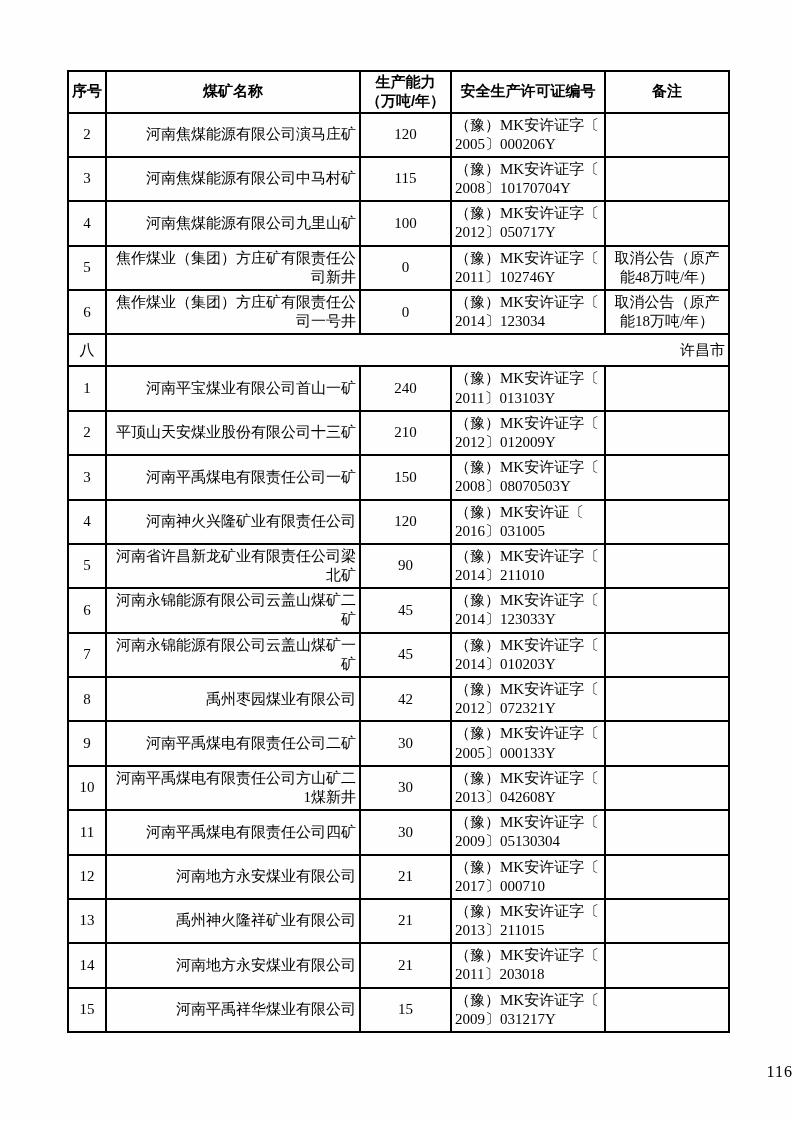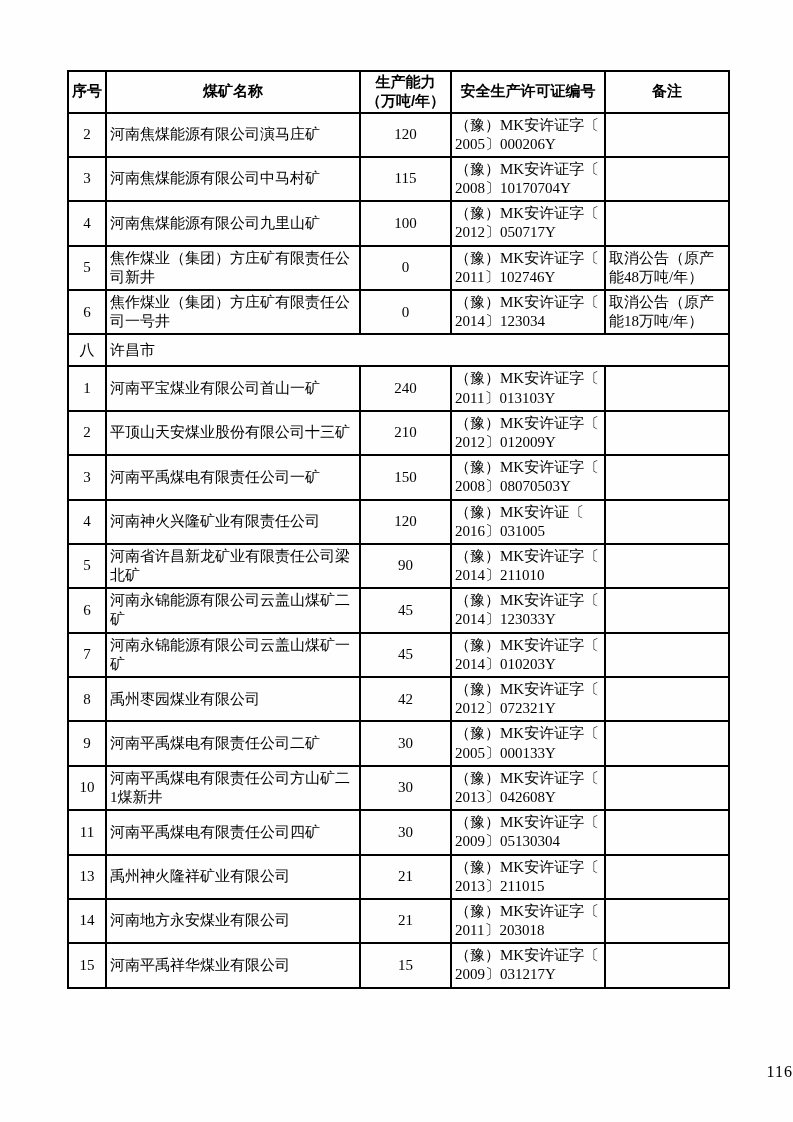--- a/index.html
+++ b/index.html
@@ -21,23 +21,23 @@
   .mine-table thead tr{height:25px;}
   .mine-table thead th{
     font-family:"Liberation Sans","DejaVu Sans",sans-serif;
     font-weight:bold;font-size:15px;line-height:1.25;
     text-align:center;padding:1px 2px;
   }
   .mine-table tbody tr{height:40px;}
   .mine-table tbody tr.section-row{height:32px;}
   .mine-table td{font-size:15px;line-height:1.28;padding:2px 3px;}
   .c-center{text-align:center;}
-  .c-name{text-align:left;padding:2px 7px;}
+  .c-name{text-align:right;padding:2px 7px;}
   .c-license{font-size:15px;padding:1px 1px;}
-  .c-remark{font-size:15px;padding:1px 2px;}
+  .c-remark{text-align:center;font-size:15px;padding:1px 2px;}
   .page-number{
     position:absolute;top:1063px;left:0;width:793px;
     text-align:right;font-size:16px;letter-spacing:1px;
   }
 </style>
 </head>
 <body>
 
 <div class="page">
   <table class="mine-table">
@@ -168,20 +168,27 @@
           <td class="c-remark"></td>
         </tr>
         <tr>
           <td class="c-center">11</td>
           <td class="c-name">河南平禹煤电有限责任公司四矿</td>
           <td class="c-center">30</td>
           <td class="c-license">（豫）MK安许证字〔<br>2009〕05130304</td>
           <td class="c-remark"></td>
         </tr>
         <tr>
+          <td class="c-center">12</td>
+          <td class="c-name">河南地方永安煤业有限公司</td>
+          <td class="c-center">21</td>
+          <td class="c-license">（豫）MK安许证字〔<br>2017〕000710</td>
+          <td class="c-remark"></td>
+        </tr>
+        <tr>
           <td class="c-center">13</td>
           <td class="c-name">禹州神火隆祥矿业有限公司</td>
           <td class="c-center">21</td>
           <td class="c-license">（豫）MK安许证字〔<br>2013〕211015</td>
           <td class="c-remark"></td>
         </tr>
         <tr>
           <td class="c-center">14</td>
           <td class="c-name">河南地方永安煤业有限公司</td>
           <td class="c-center">21</td>

